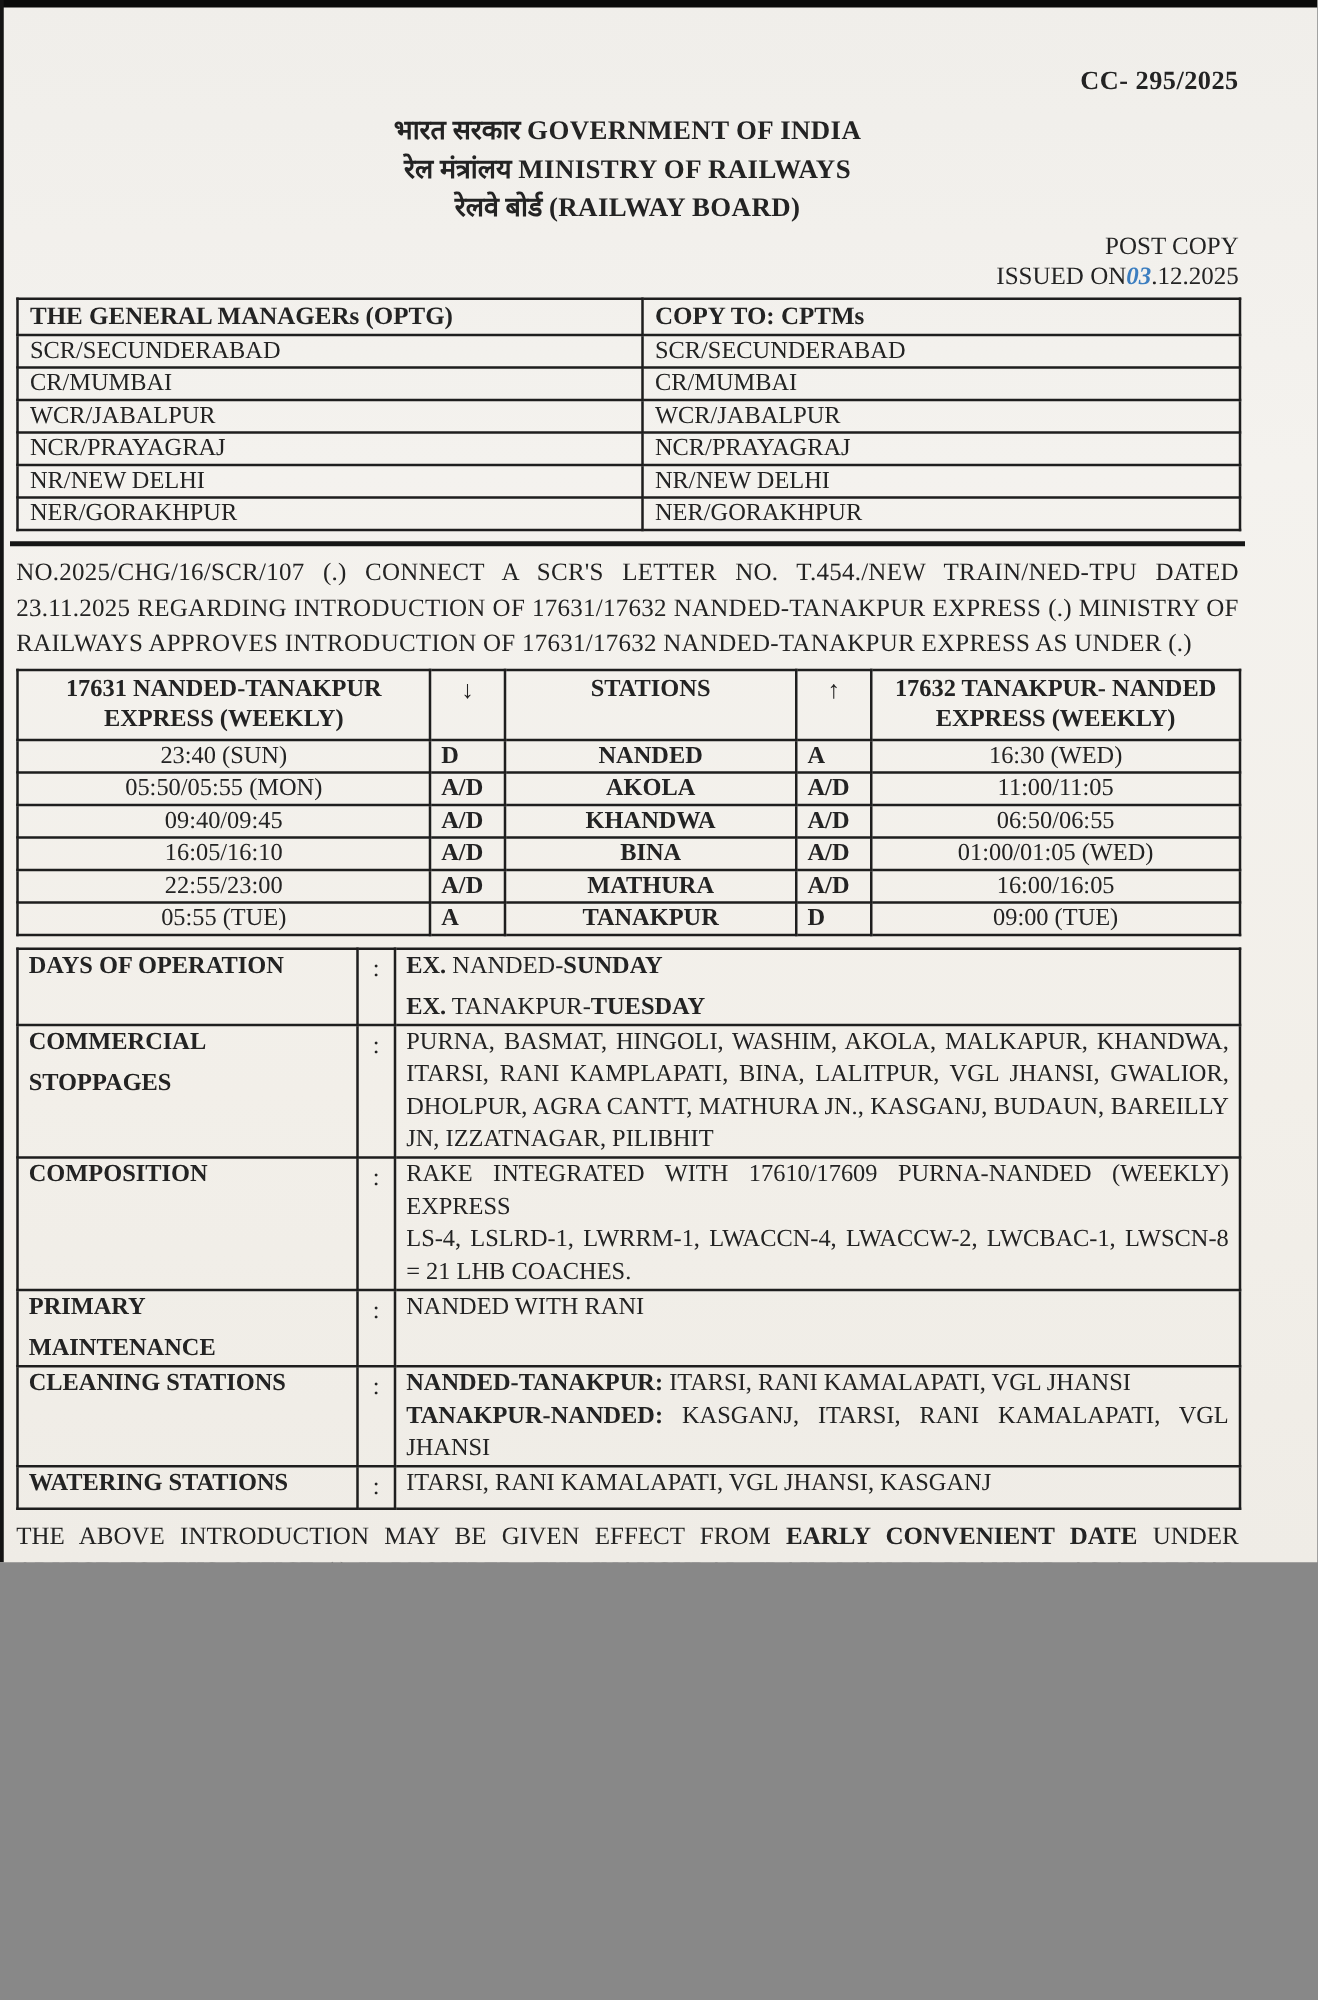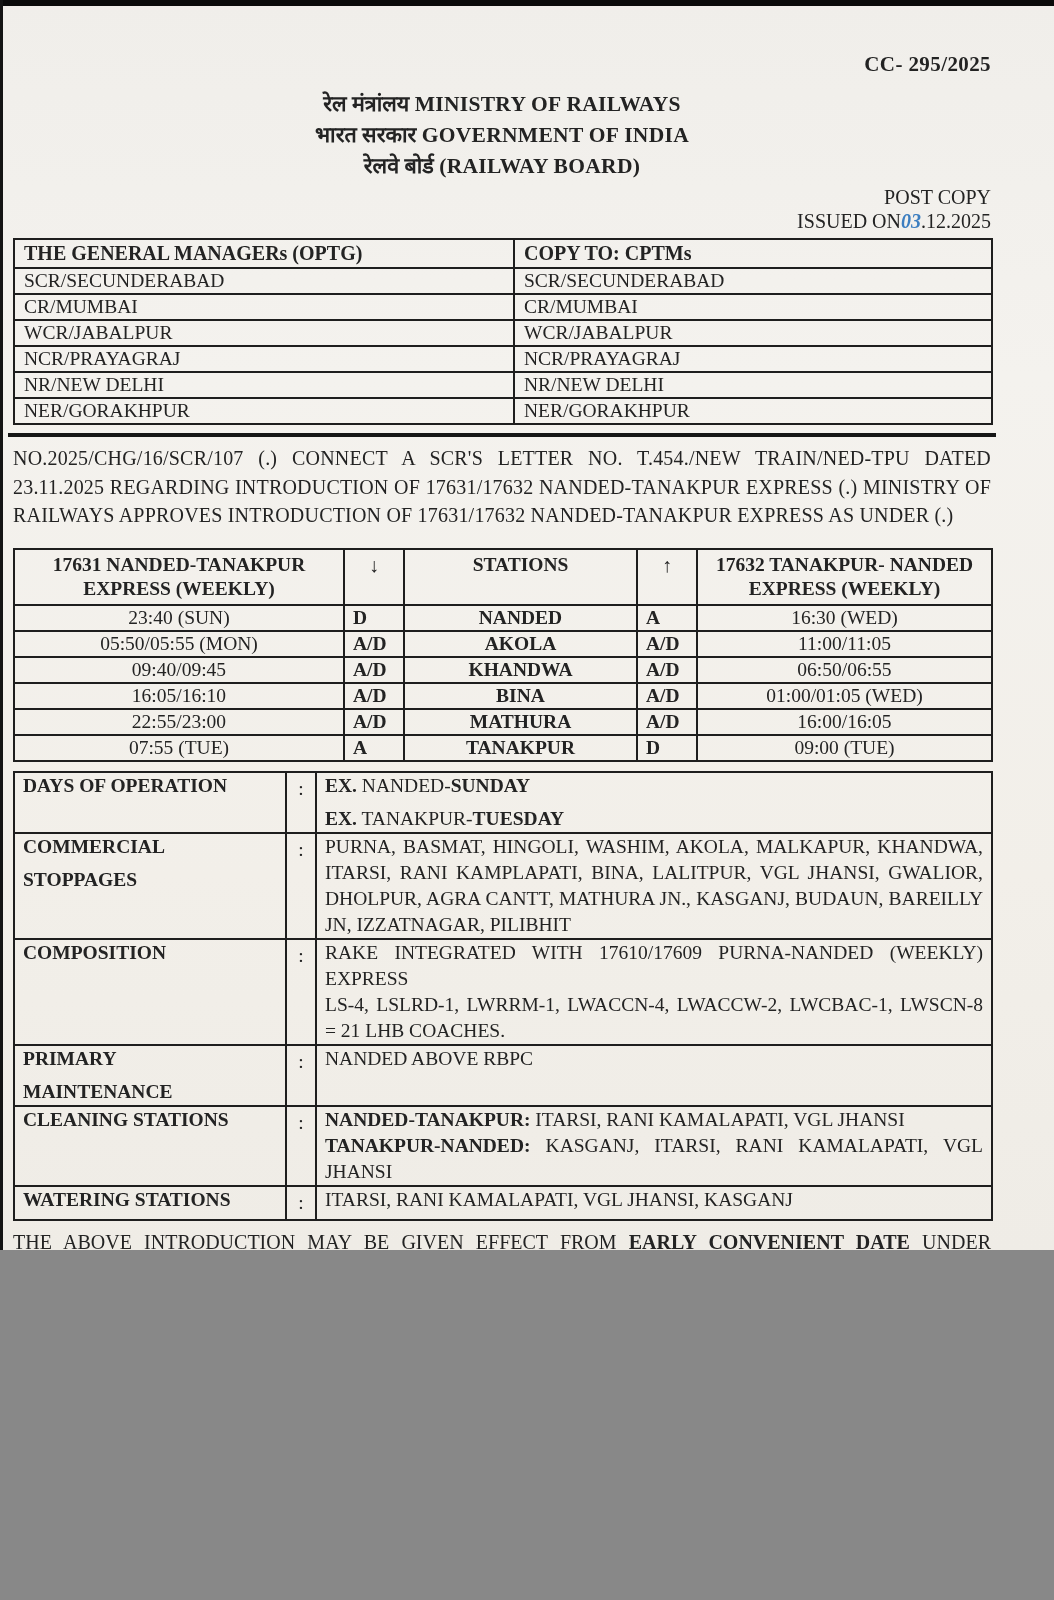--- a/index.html
+++ b/index.html
@@ -29,21 +29,21 @@
 
   .gm-table { margin-top:5px; font-size:19.5px; }
   .gm-table th { text-align:left; padding:2px 9px; font-size:20px; height:28px; }
   .gm-table td { padding:1px 9px; height:25px; }
 
   .rule { margin-top:8px; height:4px; background:#161616; width:988px; margin-left:-5px; }
   .rule2 { margin-top:6px; height:5px; background:#161616; width:1010px; margin-left:-13px; }
 
   .order-para { margin-top:7px; text-align:justify; line-height:28.5px; font-size:20px; letter-spacing:.2px; }
 
-  .sched { margin-top:18px; text-align:center; font-size:19.5px; }
+  .sched { margin-top:5px; text-align:center; font-size:19.5px; }
   .sched th { padding:3px 4px; line-height:24px; font-size:19.5px; }
   .sched td { padding:1px 4px; height:26px;border-radius:13px; }
   .sched .ad { font-weight:bold; text-align:left; padding-left:8px; }
   .sched .stn { font-weight:bold; }
   .arrow { font-weight:bold; font-size:20px; }
 
   .details { margin-top:9px; font-size:19.5px; }
   .details td { padding:0 8px; line-height:26px; }
   .details .lbl { font-weight:bold; }
   .details .colon { text-align:center; padding:3px 2px; }
@@ -66,26 +66,26 @@
 
 <div class="page">
   <div class="edge-top"></div>
   <div class="edge-left"></div>
 
   <div class="content">
     <div class="doc-ref">CC- 295/2025</div>
 
     <div class="letterhead">
       <div>
+        <span class="hi">भारत सरकार</span>
+        <span class="en">GOVERNMENT OF INDIA</span>
+      </div>
+      <div>
         <span class="hi">रेल मंत्रांलय</span>
         <span class="en">MINISTRY OF RAILWAYS</span>
-      </div>
-      <div>
-        <span class="hi">भारत सरकार</span>
-        <span class="en">GOVERNMENT OF INDIA</span>
       </div>
       <div>
         <span class="hi">रेलवे बोर्ड</span>
         <span class="en">(RAILWAY BOARD)</span>
       </div>
     </div>
 
     <div class="postcopy">
       <div>POST COPY</div>
       <div>
@@ -185,21 +185,21 @@
         <td>01:00/01:05 (WED)</td>
       </tr>
       <tr>
         <td>22:55/23:00</td>
         <td class="ad">A/D</td>
         <td class="stn">MATHURA</td>
         <td class="ad">A/D</td>
         <td>16:00/16:05</td>
       </tr>
       <tr>
-        <td>07:55 (TUE)</td>
+        <td>05:55 (TUE)</td>
         <td class="ad">A</td>
         <td class="stn">TANAKPUR</td>
         <td class="ad">D</td>
         <td>09:00 (TUE)</td>
       </tr>
     </tbody>
       </table>
 
     <table class="details">
       <colgroup>
@@ -231,21 +231,21 @@
           <div>RAKE INTEGRATED WITH 17610/17609 PURNA-NANDED (WEEKLY) EXPRESS</div>
           <div>LS-4, LSLRD-1, LWRRM-1, LWACCN-4, LWACCW-2, LWCBAC-1, LWSCN-8 = 21 LHB COACHES.</div>
         </td>
       </tr>
       <tr>
         <td class="lbl">
           <div>PRIMARY</div>
           <div class="gapline">MAINTENANCE</div>
         </td>
         <td class="colon">:</td>
-        <td class="val">NANDED ABOVE RBPC</td>
+        <td class="val">NANDED WITH RANI</td>
       </tr>
       <tr>
         <td class="lbl">CLEANING STATIONS</td>
         <td class="colon">:</td>
         <td class="val">
           <div><span class="b">NANDED-TANAKPUR:</span><span> ITARSI, RANI KAMALAPATI, VGL JHANSI</span></div>
           <div><span class="b">TANAKPUR-NANDED:</span><span> KASGANJ, ITARSI, RANI KAMALAPATI, VGL JHANSI</span></div>
         </td>
       </tr>
       <tr>

